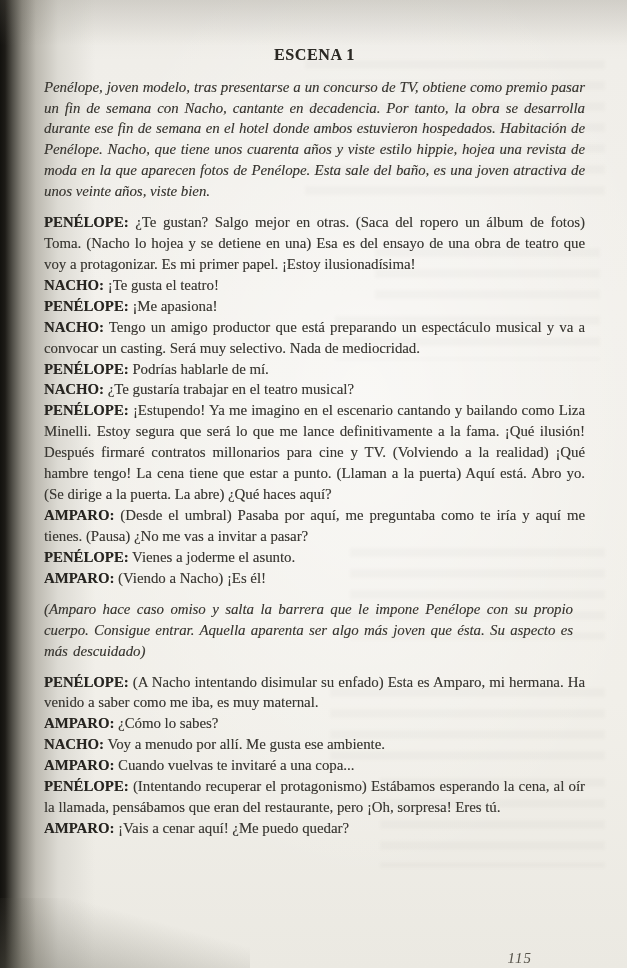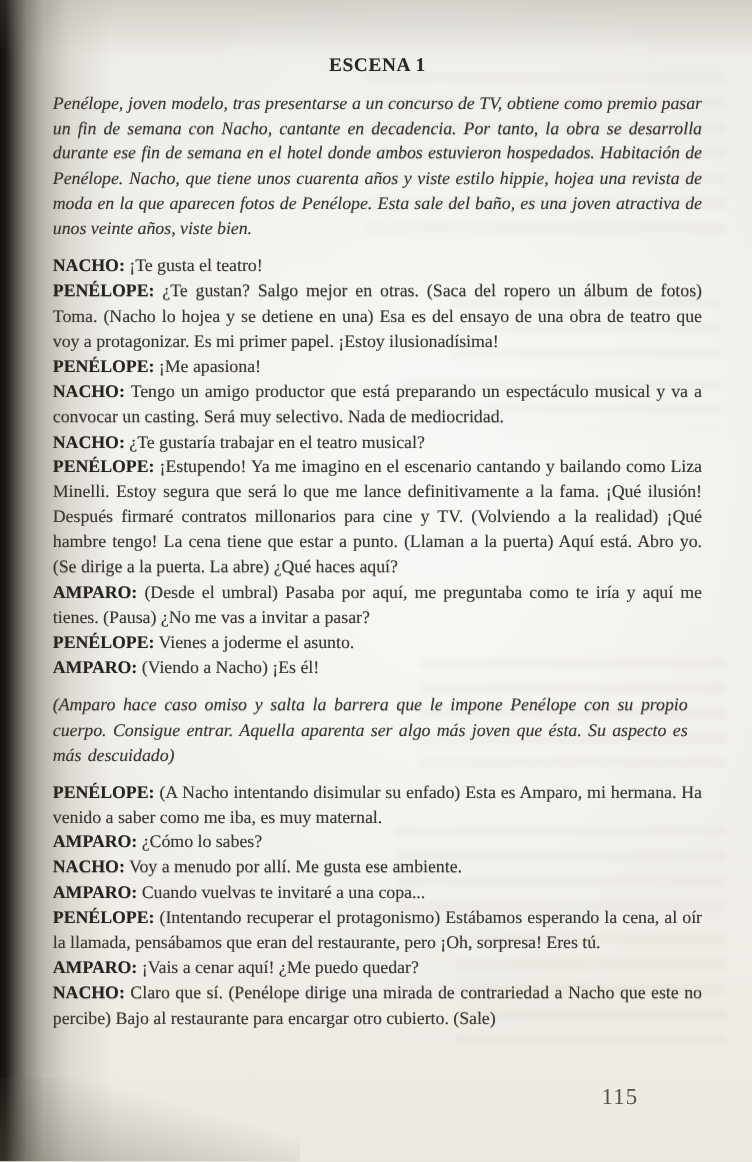--- a/index.html
+++ b/index.html
@@ -77,22 +77,22 @@
   }
   .speaker { font-weight: bold; color: #262420; }
   .stage {
     margin: 10px 12px 10px 0;
     font-style: italic;
     line-height: 21px;
     text-align: justify;
     word-spacing: 1.5px;
   }
   .pageno {
-    position: absolute; right: 95px; top: 904px;
-    font-size: 19px;
+    position: absolute; right: 95px; top: 950px;
+    font-style: italic; font-size: 15px;
     color: #56534a;
     letter-spacing: 1px;
   }
 </style>
 </head>
 <body>
 
 <div class="scan" style="--ink: #3a3833;">
   <div class="spine"></div>
   <div class="edge-top"></div>
@@ -102,36 +102,36 @@
   <div class="ghost g2"></div>
   <div class="ghost g3"></div>
   <div class="ghost g4"></div>
   <div class="ghost g5"></div>
   <div class="ghost g6"></div>
 
   <div class="content">
     <h1 class="title">ESCENA 1</h1>
     <p class="intro">Penélope, joven modelo, tras presentarse a un concurso de TV, obtiene como premio pasar un fin de semana con Nacho, cantante en decadencia. Por tanto, la obra se desarrolla durante ese fin de semana en el hotel donde ambos estuvieron hospedados. Habitación de Penélope. Nacho, que tiene unos cuarenta años y viste estilo hippie, hojea una revista de moda en la que aparecen fotos de Penélope. Esta sale del baño, es una joven atractiva de unos veinte años, viste bien.</p>
     <div id="dialogue1">
+        <p class="dline"><strong class="speaker">PENÉLOPE:</strong> ¿Te gustan? Salgo mejor en otras. (Saca del ropero un álbum de fotos) Toma. (Nacho lo hojea y se detiene en una) Esa es del ensayo de una obra de teatro que voy a protagonizar. Es mi primer papel. ¡Estoy ilusionadísima!</p>
         <p class="dline"><strong class="speaker">NACHO:</strong> ¡Te gusta el teatro!</p>
-        <p class="dline"><strong class="speaker">PENÉLOPE:</strong> ¿Te gustan? Salgo mejor en otras. (Saca del ropero un álbum de fotos) Toma. (Nacho lo hojea y se detiene en una) Esa es del ensayo de una obra de teatro que voy a protagonizar. Es mi primer papel. ¡Estoy ilusionadísima!</p>
         <p class="dline"><strong class="speaker">PENÉLOPE:</strong> ¡Me apasiona!</p>
         <p class="dline"><strong class="speaker">NACHO:</strong> Tengo un amigo productor que está preparando un espectáculo musical y va a convocar un casting. Será muy selectivo. Nada de mediocridad.</p>
+        <p class="dline"><strong class="speaker">PENÉLOPE:</strong> Podrías hablarle de mí.</p>
         <p class="dline"><strong class="speaker">NACHO:</strong> ¿Te gustaría trabajar en el teatro musical?</p>
         <p class="dline"><strong class="speaker">PENÉLOPE:</strong> ¡Estupendo! Ya me imagino en el escenario cantando y bailando como Liza Minelli. Estoy segura que será lo que me lance definitivamente a la fama. ¡Qué ilusión! Después firmaré contratos millonarios para cine y TV. (Volviendo a la realidad) ¡Qué hambre tengo! La cena tiene que estar a punto. (Llaman a la puerta) Aquí está. Abro yo. (Se dirige a la puerta. La abre) ¿Qué haces aquí?</p>
         <p class="dline"><strong class="speaker">AMPARO:</strong> (Desde el umbral) Pasaba por aquí, me preguntaba como te iría y aquí me tienes. (Pausa) ¿No me vas a invitar a pasar?</p>
         <p class="dline"><strong class="speaker">PENÉLOPE:</strong> Vienes a joderme el asunto.</p>
         <p class="dline"><strong class="speaker">AMPARO:</strong> (Viendo a Nacho) ¡Es él!</p>
       </div>
     <p class="stage">(Amparo hace caso omiso y salta la barrera que le impone Penélope con su propio cuerpo. Consigue entrar. Aquella aparenta ser algo más joven que ésta. Su aspecto es más descuidado)</p>
     <div id="dialogue2">
         <p class="dline"><strong class="speaker">PENÉLOPE:</strong> (A Nacho intentando disimular su enfado) Esta es Amparo, mi hermana. Ha venido a saber como me iba, es muy maternal.</p>
         <p class="dline"><strong class="speaker">AMPARO:</strong> ¿Cómo lo sabes?</p>
         <p class="dline"><strong class="speaker">NACHO:</strong> Voy a menudo por allí. Me gusta ese ambiente.</p>
         <p class="dline"><strong class="speaker">AMPARO:</strong> Cuando vuelvas te invitaré a una copa...</p>
         <p class="dline"><strong class="speaker">PENÉLOPE:</strong> (Intentando recuperar el protagonismo) Estábamos esperando la cena, al oír la llamada, pensábamos que eran del restaurante, pero ¡Oh, sorpresa! Eres tú.</p>
         <p class="dline"><strong class="speaker">AMPARO:</strong> ¡Vais a cenar aquí! ¿Me puedo quedar?</p>
-        <p class="dline"><strong class="speaker">NACHO:</strong> Claro que sí. (Penélope dirige una mirada de contrariedad a Nacho que este no percibe) Bajo al restaurante para encargar otro cubierto. (Sale)</p>
       </div>
   </div>
 
   <div class="pageno">115</div>
 </div>
 
 </body></html>

